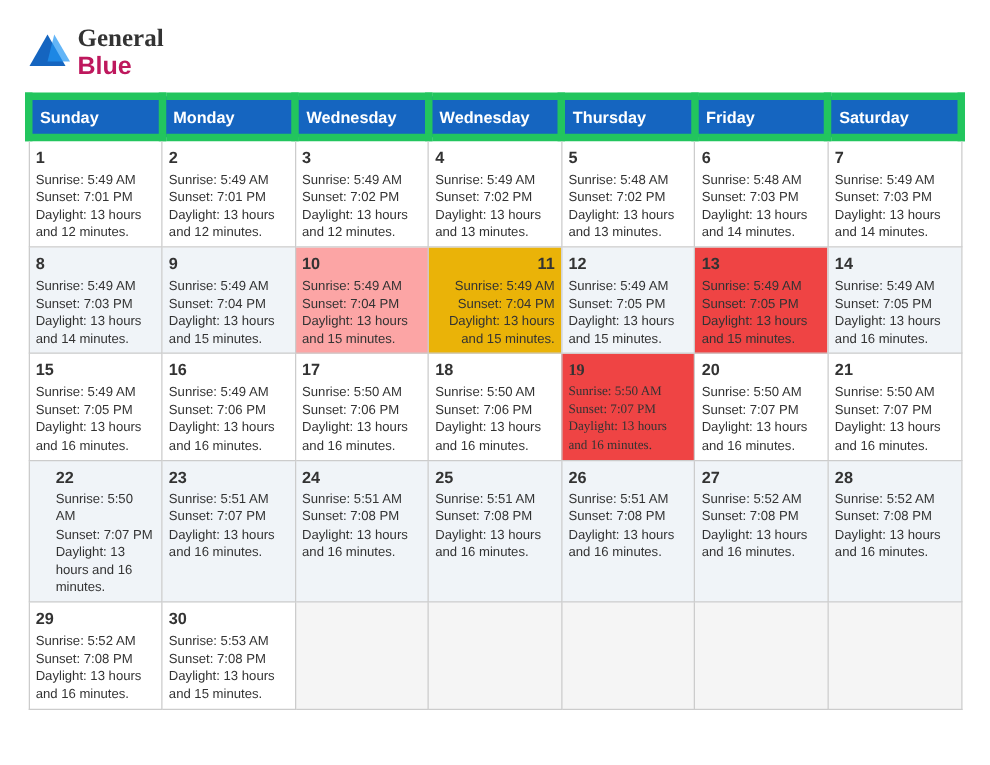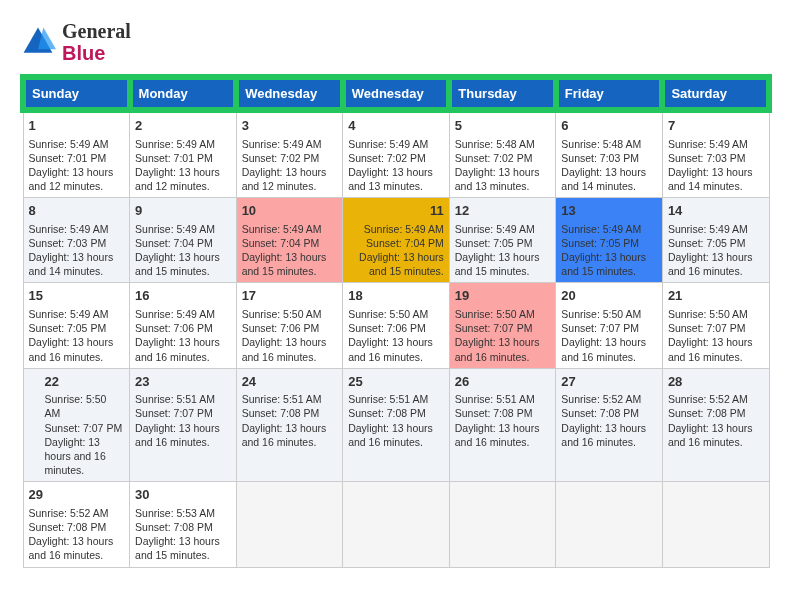--- a/index.html
+++ b/index.html
@@ -124,29 +124,29 @@
         <td style="background: rgb(255, 255, 255);"><span class="day-num">5</span><span>Sunrise: 5:48 AM</span><br><span>Sunset: 7:02 PM</span><br><span>Daylight: 13 hours and 13 minutes.</span></td>
         <td style="background: rgb(255, 255, 255);"><span class="day-num">6</span><span>Sunrise: 5:48 AM</span><br><span>Sunset: 7:03 PM</span><br><span>Daylight: 13 hours and 14 minutes.</span></td>
         <td style="background: rgb(255, 255, 255);"><span class="day-num">7</span><span>Sunrise: 5:49 AM</span><br><span>Sunset: 7:03 PM</span><br><span>Daylight: 13 hours and 14 minutes.</span></td>
       </tr>
       <tr>
         <td style="background: rgb(240, 244, 248);"><span class="day-num">8</span><span>Sunrise: 5:49 AM</span><br><span>Sunset: 7:03 PM</span><br><span>Daylight: 13 hours and 14 minutes.</span></td>
         <td style="background: rgb(240, 244, 248);"><span class="day-num">9</span><span>Sunrise: 5:49 AM</span><br><span>Sunset: 7:04 PM</span><br><span>Daylight: 13 hours and 15 minutes.</span></td>
         <td style="background: #fca5a5;"><span class="day-num">10</span><span>Sunrise: 5:49 AM</span><br><span>Sunset: 7:04 PM</span><br><span>Daylight: 13 hours and 15 minutes.</span></td>
         <td style="background: #eab308; text-align: right;"><span class="day-num">11</span><span>Sunrise: 5:49 AM</span><br><span>Sunset: 7:04 PM</span><br><span>Daylight: 13 hours and 15 minutes.</span></td>
         <td style="background: rgb(240, 244, 248);"><span class="day-num">12</span><span>Sunrise: 5:49 AM</span><br><span>Sunset: 7:05 PM</span><br><span>Daylight: 13 hours and 15 minutes.</span></td>
-        <td style="background: #3b82f6; margin-left: 12px;"><span class="day-num">13</span><span>Sunrise: 5:49 AM</span><br><span>Sunset: 7:05 PM</span><br><span>Daylight: 13 hours and 15 minutes.</span></td>
+        <td style="background: #ef4444; margin-left: 12px;"><span class="day-num">13</span><span>Sunrise: 5:49 AM</span><br><span>Sunset: 7:05 PM</span><br><span>Daylight: 13 hours and 15 minutes.</span></td>
         <td style="background: rgb(240, 244, 248);"><span class="day-num">14</span><span>Sunrise: 5:49 AM</span><br><span>Sunset: 7:05 PM</span><br><span>Daylight: 13 hours and 16 minutes.</span></td>
       </tr>
       <tr>
         <td style="background: rgb(255, 255, 255);"><span class="day-num">15</span><span>Sunrise: 5:49 AM</span><br><span>Sunset: 7:05 PM</span><br><span>Daylight: 13 hours and 16 minutes.</span></td>
         <td style="background: rgb(255, 255, 255);"><span class="day-num">16</span><span>Sunrise: 5:49 AM</span><br><span>Sunset: 7:06 PM</span><br><span>Daylight: 13 hours and 16 minutes.</span></td>
         <td style="background: rgb(255, 255, 255);"><span class="day-num">17</span><span>Sunrise: 5:50 AM</span><br><span>Sunset: 7:06 PM</span><br><span>Daylight: 13 hours and 16 minutes.</span></td>
         <td style="background: rgb(255, 255, 255);"><span class="day-num">18</span><span>Sunrise: 5:50 AM</span><br><span>Sunset: 7:06 PM</span><br><span>Daylight: 13 hours and 16 minutes.</span></td>
-        <td style="background: #fca5a5;"><span class="day-num">19</span><span>Sunrise: 5:50 AM</span><br><span>Sunset: 7:07 PM</span><br><span>Daylight: 13 hours and 16 minutes.</span></td>
+        <td style="background: #ef4444; font-family: Liberation Serif, serif;"><span class="day-num">19</span><span>Sunrise: 5:50 AM</span><br><span>Sunset: 7:07 PM</span><br><span>Daylight: 13 hours and 16 minutes.</span></td>
         <td style="background: rgb(255, 255, 255);"><span class="day-num">20</span><span>Sunrise: 5:50 AM</span><br><span>Sunset: 7:07 PM</span><br><span>Daylight: 13 hours and 16 minutes.</span></td>
         <td style="background: rgb(255, 255, 255);"><span class="day-num">21</span><span>Sunrise: 5:50 AM</span><br><span>Sunset: 7:07 PM</span><br><span>Daylight: 13 hours and 16 minutes.</span></td>
       </tr>
       <tr>
         <td style="background: rgb(240, 244, 248); padding-left: 21px;"><span class="day-num">22</span><span>Sunrise: 5:50 AM</span><br><span>Sunset: 7:07 PM</span><br><span>Daylight: 13 hours and 16 minutes.</span></td>
         <td style="background: rgb(240, 244, 248);"><span class="day-num">23</span><span>Sunrise: 5:51 AM</span><br><span>Sunset: 7:07 PM</span><br><span>Daylight: 13 hours and 16 minutes.</span></td>
         <td style="background: rgb(240, 244, 248);"><span class="day-num">24</span><span>Sunrise: 5:51 AM</span><br><span>Sunset: 7:08 PM</span><br><span>Daylight: 13 hours and 16 minutes.</span></td>
         <td style="background: rgb(240, 244, 248);"><span class="day-num">25</span><span>Sunrise: 5:51 AM</span><br><span>Sunset: 7:08 PM</span><br><span>Daylight: 13 hours and 16 minutes.</span></td>
         <td style="background: rgb(240, 244, 248);"><span class="day-num">26</span><span>Sunrise: 5:51 AM</span><br><span>Sunset: 7:08 PM</span><br><span>Daylight: 13 hours and 16 minutes.</span></td>
         <td style="background: rgb(240, 244, 248);"><span class="day-num">27</span><span>Sunrise: 5:52 AM</span><br><span>Sunset: 7:08 PM</span><br><span>Daylight: 13 hours and 16 minutes.</span></td>

